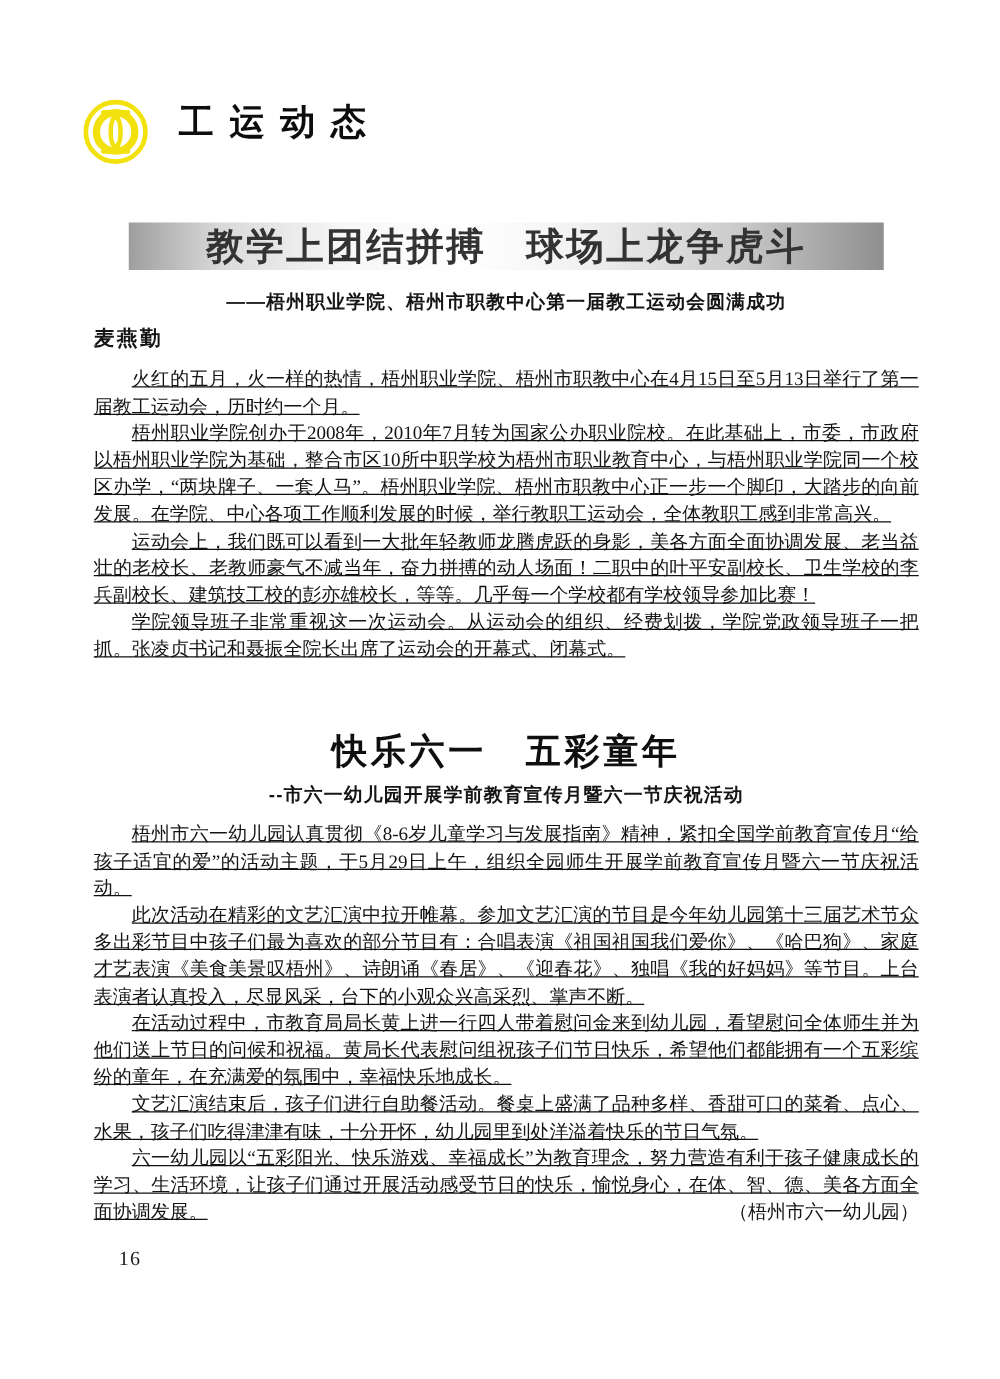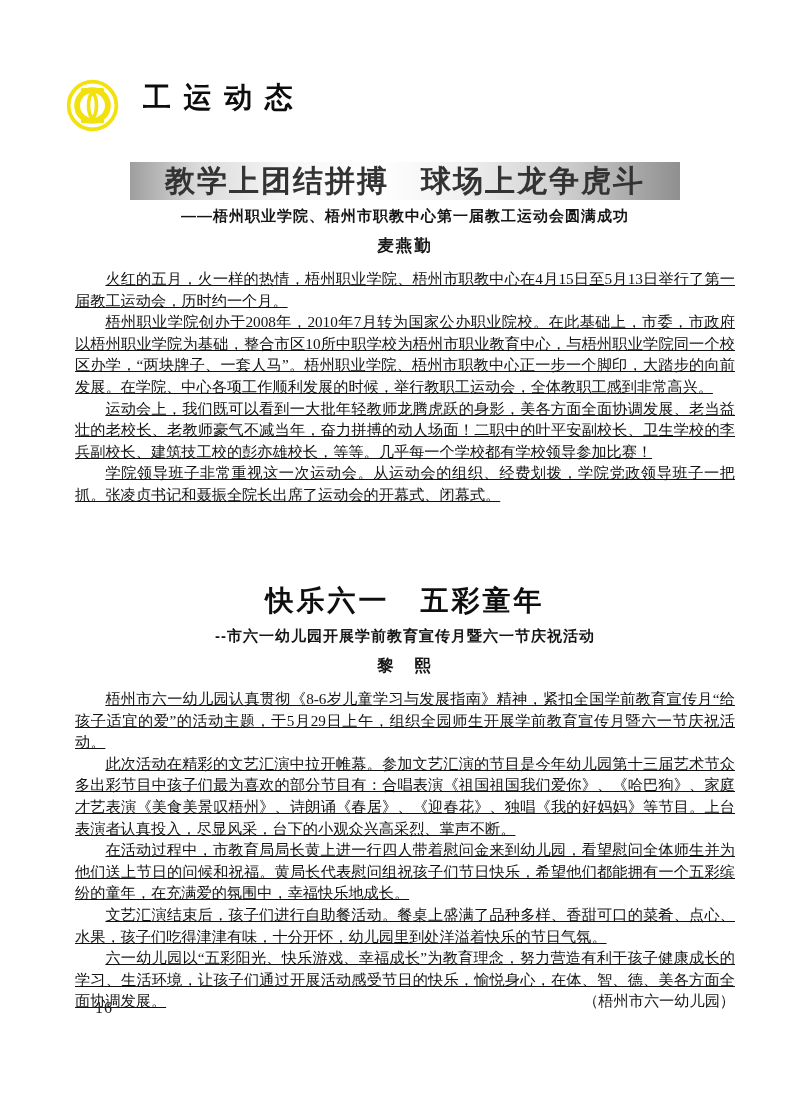--- a/index.html
+++ b/index.html
@@ -28,34 +28,34 @@
   .article { position:absolute; left:75px; width:660px; }
   .article-1 { top:162px; }
   .article-2 { top:582px; }
   .subtitle {
     margin-top:7px; text-align:center;
     font-family:"Liberation Sans","DejaVu Sans",sans-serif;
     font-weight:bold; font-size:15px; color:#151515;
     letter-spacing:1px;
   }
   .author {
-    margin-top:9px; text-align:center;
+    margin-top:9px; text-align:left;
     font-family:"Liberation Sans","DejaVu Sans",sans-serif;
     font-weight:bold; font-size:16.5px; color:#151515;
     letter-spacing:2px;
   }
   .body-text { margin-top:11px;text-decoration:underline; }
   .para {
     font-size:15.2px; line-height:21.6px;
     text-align:justify; text-indent:2em; color:#131313;
   }
   .attribution { float:right; text-indent:0; }
   
   .title-band {
-    width:550px; height:38px; margin:0 auto;
+    width:604px; height:38px; margin:16px auto;
     background:linear-gradient(90deg,#9e9e9e 0%,#d9d9d9 12%,#f6f6f6 28%,#ffffff 45%,#f1f1f1 60%,#cccccc 80%,#8f8f8f 100%);
     display:flex; align-items:center; justify-content:center;
   }
   .title-band .title-text {
     font-family:"Liberation Sans","DejaVu Sans",sans-serif;
     font-weight:bold; font-size:30px; color:#333333;
     letter-spacing:2px; white-space:nowrap;
   }
   
   .title-plain {
@@ -97,21 +97,20 @@
       <p class="para">火红的五月，火一样的热情，梧州职业学院、梧州市职教中心在4月15日至5月13日举行了第一届教工运动会，历时约一个月。</p>
       <p class="para">梧州职业学院创办于2008年，2010年7月转为国家公办职业院校。在此基础上，市委，市政府以梧州职业学院为基础，整合市区10所中职学校为梧州市职业教育中心，与梧州职业学院同一个校区办学，“两块牌子、一套人马”。梧州职业学院、梧州市职教中心正一步一个脚印，大踏步的向前发展。在学院、中心各项工作顺利发展的时候，举行教职工运动会，全体教职工感到非常高兴。</p>
       <p class="para">运动会上，我们既可以看到一大批年轻教师龙腾虎跃的身影，美各方面全面协调发展、老当益壮的老校长、老教师豪气不减当年，奋力拼搏的动人场面！二职中的叶平安副校长、卫生学校的李兵副校长、建筑技工校的彭亦雄校长，等等。几乎每一个学校都有学校领导参加比赛！</p>
       <p class="para">学院领导班子非常重视这一次运动会。从运动会的组织、经费划拨，学院党政领导班子一把抓。张凌贞书记和聂振全院长出席了运动会的开幕式、闭幕式。</p>
     </div>
   </div>
 
   <div class="article article-2">
     <div class="title-plain">快乐六一　五彩童年</div>
     <div class="subtitle">--市六一幼儿园开展学前教育宣传月暨六一节庆祝活动</div>
-    <div class="author">黎　熙</div>
     <div class="body-text">
       <p class="para">梧州市六一幼儿园认真贯彻《8-6岁儿童学习与发展指南》精神，紧扣全国学前教育宣传月“给孩子适宜的爱”的活动主题，于5月29日上午，组织全园师生开展学前教育宣传月暨六一节庆祝活动。</p>
       <p class="para">此次活动在精彩的文艺汇演中拉开帷幕。参加文艺汇演的节目是今年幼儿园第十三届艺术节众多出彩节目中孩子们最为喜欢的部分节目有：合唱表演《祖国祖国我们爱你》、《哈巴狗》、家庭才艺表演《美食美景叹梧州》、诗朗诵《春居》、《迎春花》、独唱《我的好妈妈》等节目。上台表演者认真投入，尽显风采，台下的小观众兴高采烈、掌声不断。</p>
       <p class="para">在活动过程中，市教育局局长黄上进一行四人带着慰问金来到幼儿园，看望慰问全体师生并为他们送上节日的问候和祝福。黄局长代表慰问组祝孩子们节日快乐，希望他们都能拥有一个五彩缤纷的童年，在充满爱的氛围中，幸福快乐地成长。</p>
       <p class="para">文艺汇演结束后，孩子们进行自助餐活动。餐桌上盛满了品种多样、香甜可口的菜肴、点心、水果，孩子们吃得津津有味，十分开怀，幼儿园里到处洋溢着快乐的节日气氛。</p>
       <p class="para"><span>六一幼儿园以“五彩阳光、快乐游戏、幸福成长”为教育理念，努力营造有利于孩子健康成长的学习、生活环境，让孩子们通过开展活动感受节日的快乐，愉悦身心，在体、智、德、美各方面全面协调发展。</span><span class="attribution">（梧州市六一幼儿园）</span></p>
     </div>
   </div>
 
   <div class="page-number">16</div>

